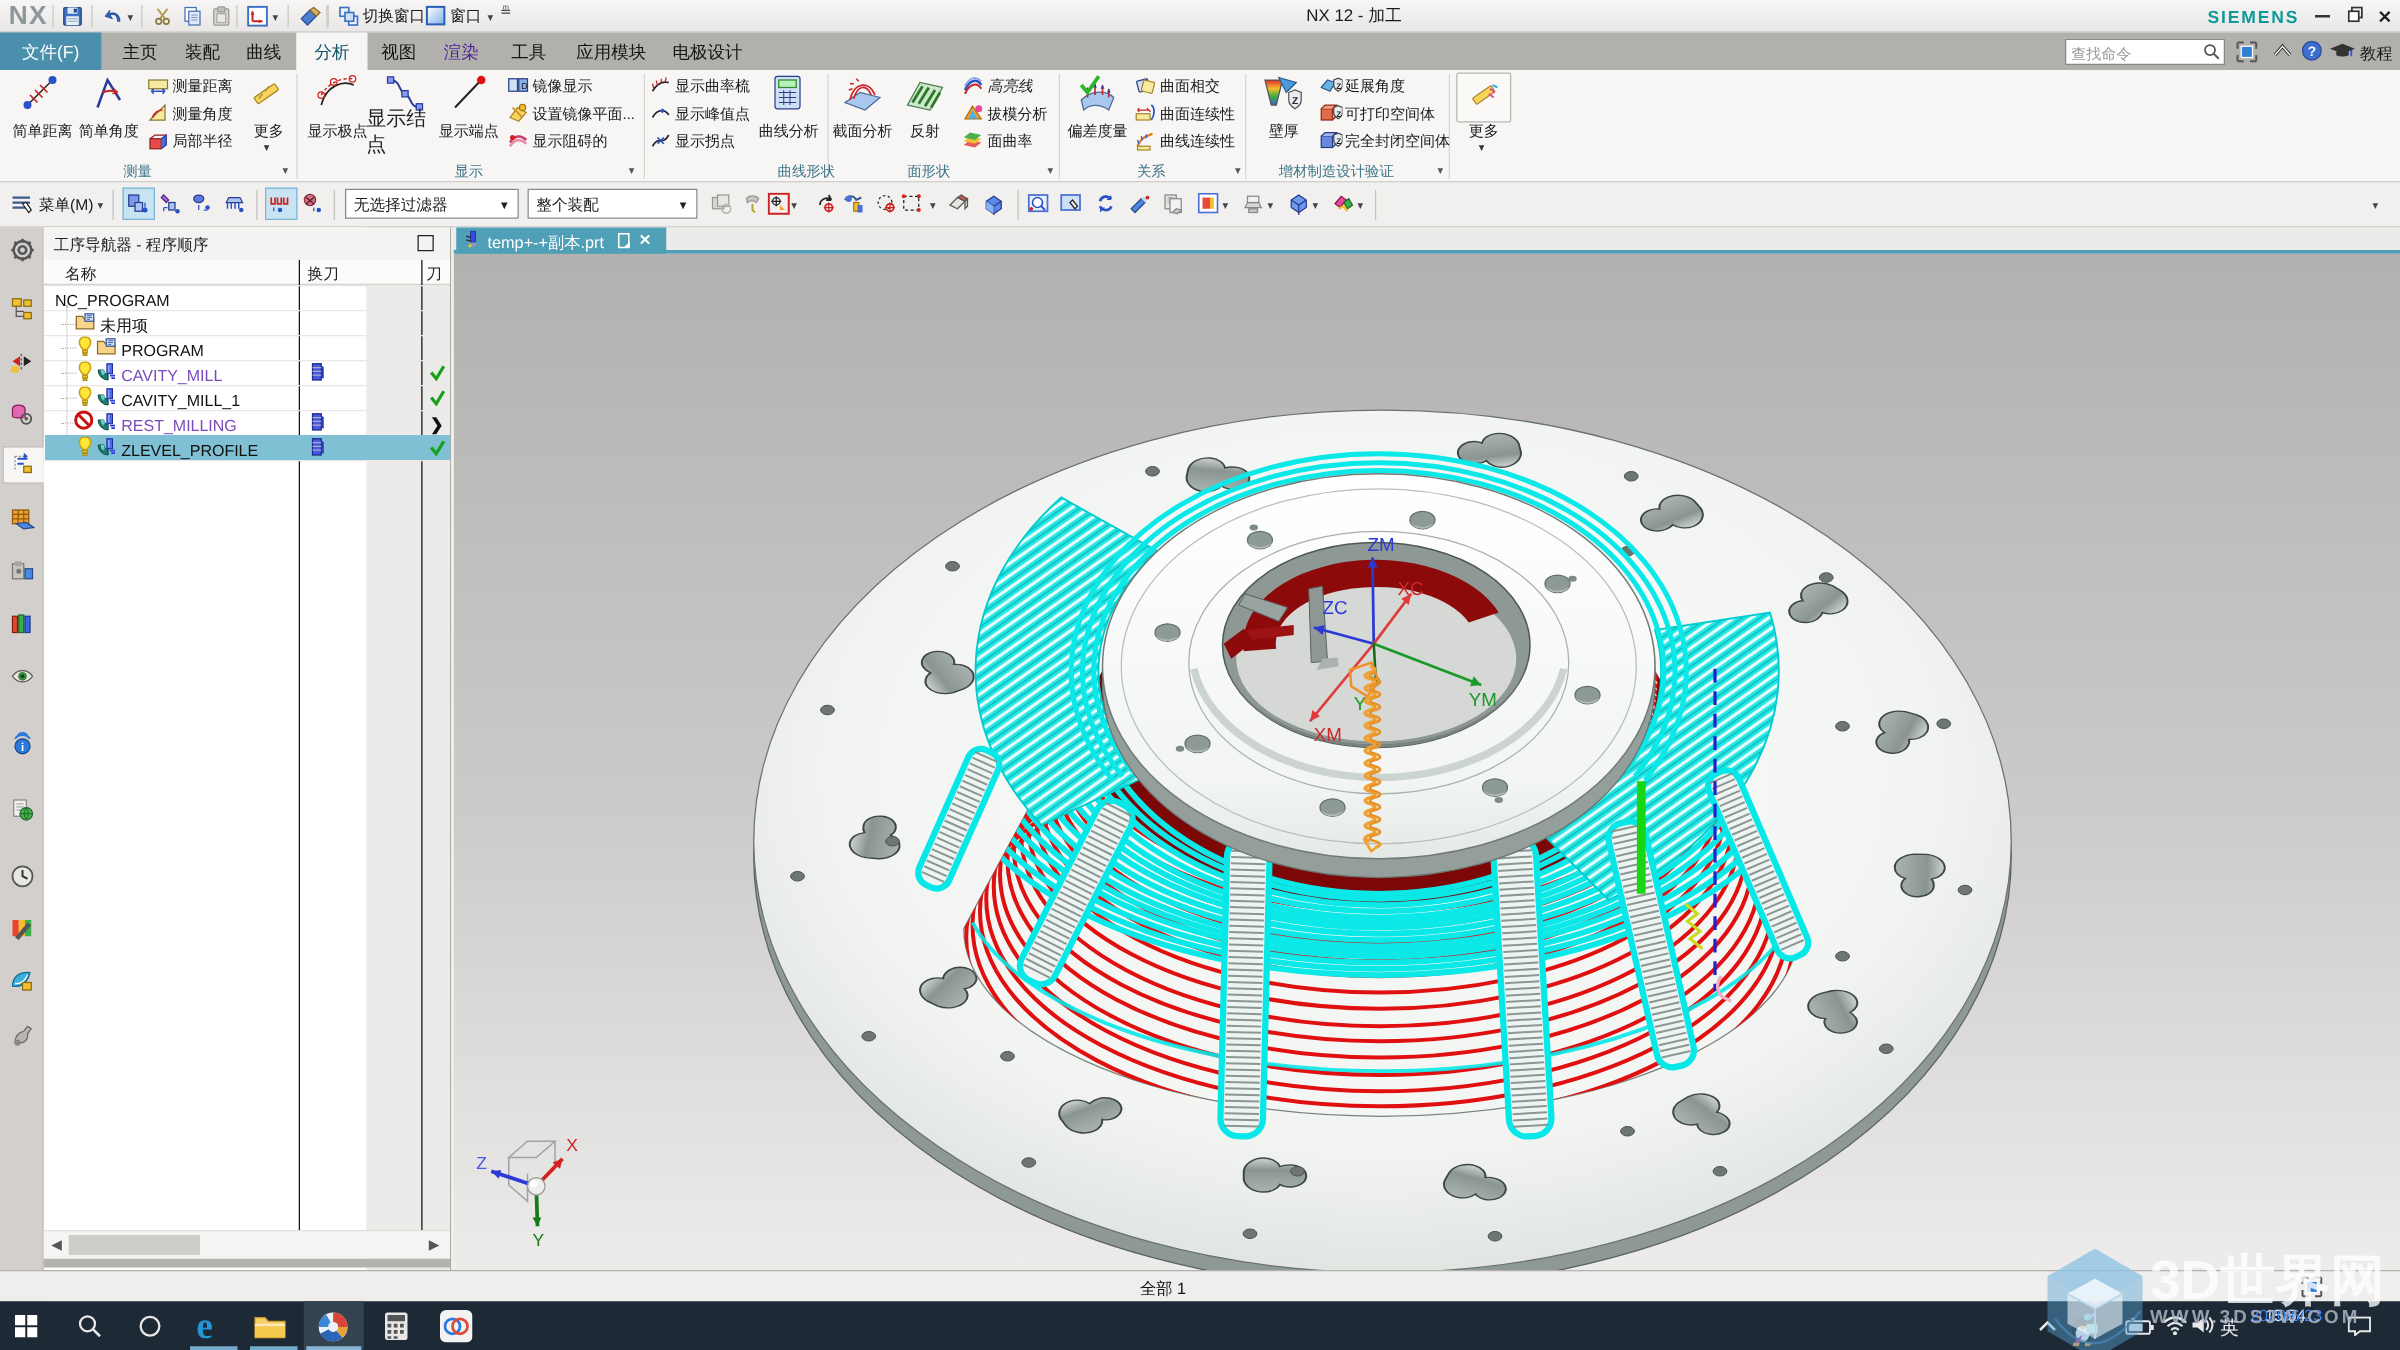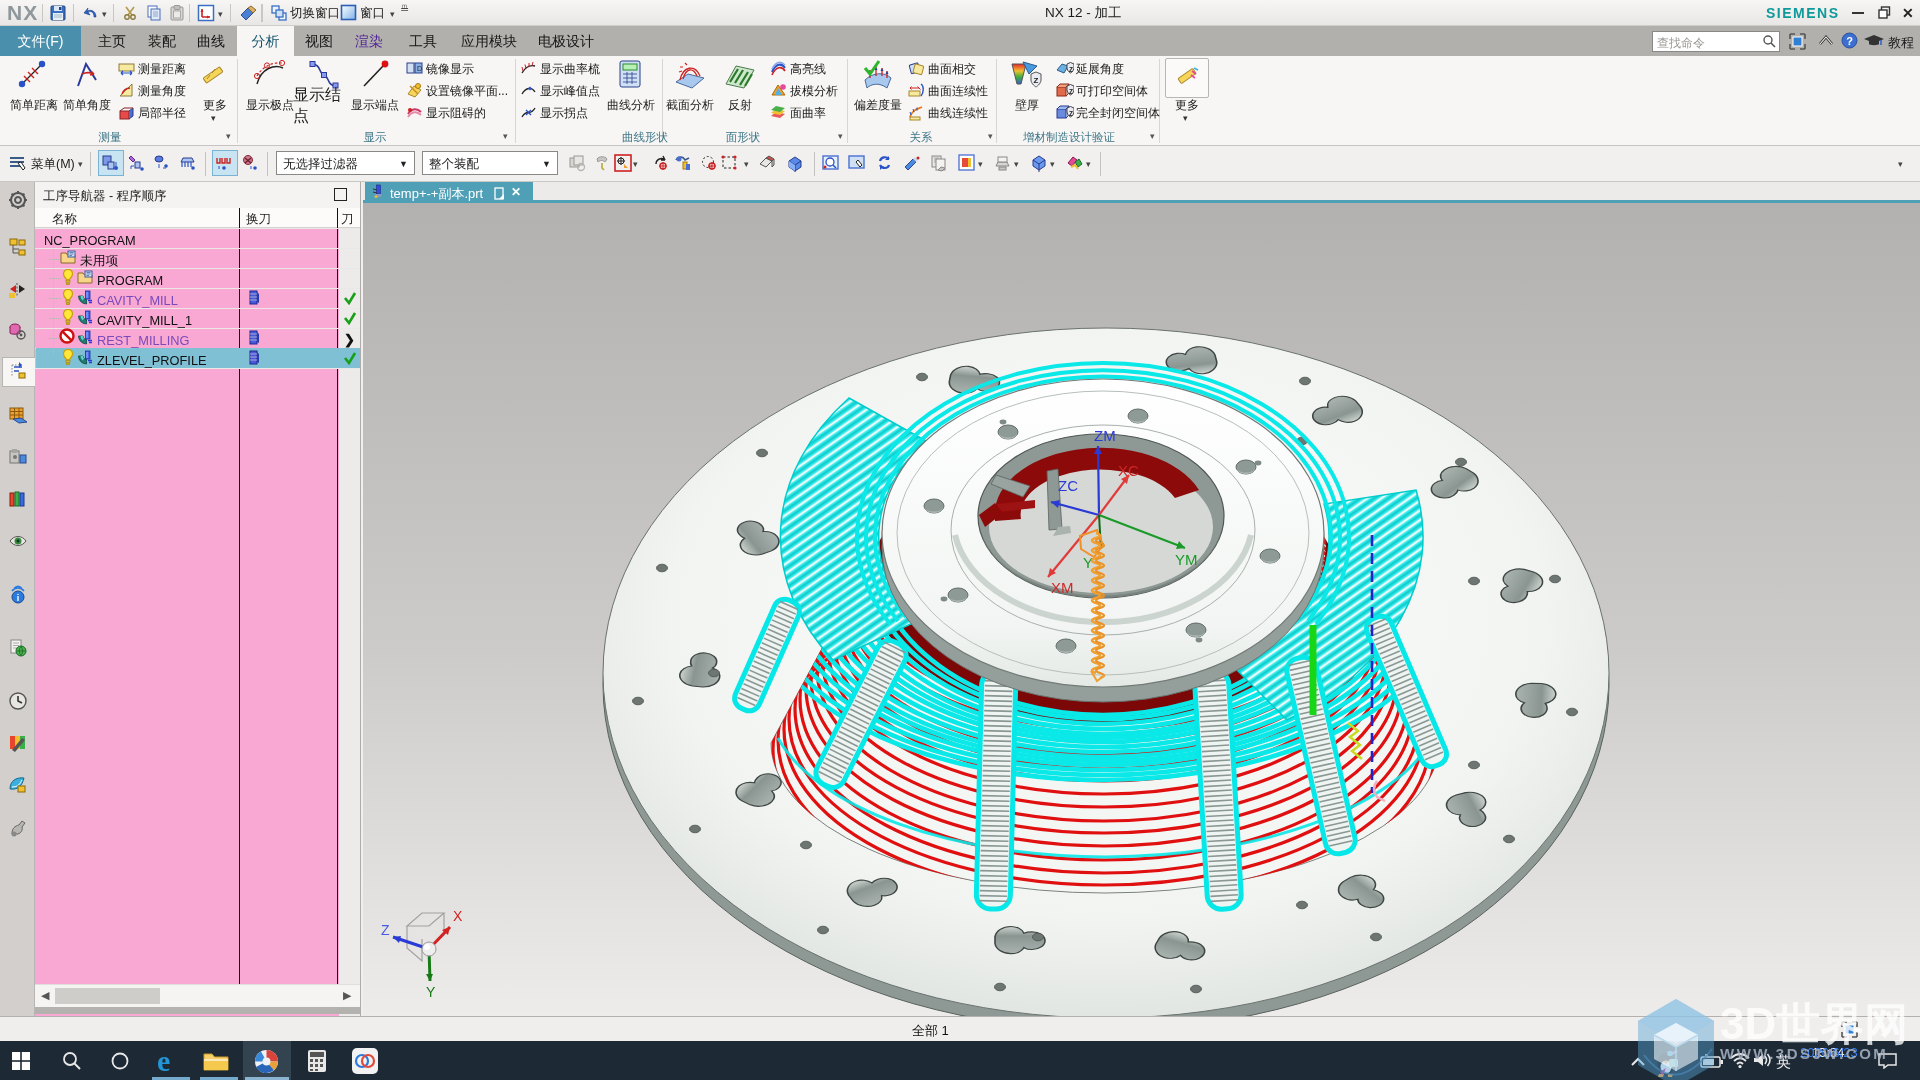--- a/index.html
+++ b/index.html
@@ -233,21 +233,21 @@
 <div class="abs" style="left:723px;top:2px;"><svg width="34" height="34" viewBox="0 0 34 34" style="">
         <path d="M3 26 L13 8 L31 12 L21 30 Z" fill="#cde8cd" stroke="#4a7a4a"></path>
         <path d="M7 24 L15 11 M12 25 L20 12 M17 27 L25 14 M22 28 L29 16" stroke="#2a7a2a" stroke-width="2.2"></path>
       </svg></div>
 <div class="abs" style="left:709px;top:41px;width:62px;text-align:center;font-size:12px;color:#222;">反射</div>
 <div class="abs" style="left:770px;top:4px;"><svg width="17" height="17" viewBox="0 0 17 17" style="">
         <path d="M2 12 C6 3,12 3,15 8" stroke="#2a52c8" stroke-width="2" fill="none"></path>
         <path d="M2 15 C6 6,12 6,15 11" stroke="#cc2222" stroke-width="1.6" fill="none"></path>
         <path d="M2 9 C6 1,11 1,15 5" stroke="#8aa8e8" stroke-width="1.6" fill="none"></path>
       </svg></div>
-    <div class="abs" style="left:790px;top:5px;font-size:12px;color:#1a1a1a;">高亮线</div>
+    <div class="abs" style="left:790px;top:5px;font-size:12px;color:#1a1a1a;font-style:italic;">高亮线</div>
 <div class="abs" style="left:770px;top:26px;"><svg width="17" height="17" viewBox="0 0 17 17" style="">
         <path d="M2 13 L8 3 L15 13 Z" fill="#f0a030" stroke="#a86a0a"></path>
         <path d="M5 13 L8 6 L12 13" fill="#4ab0e8"></path>
         <circle cx="13" cy="5" r="2.8" fill="#e84a9a"></circle>
       </svg></div>
     <div class="abs" style="left:790px;top:27px;font-size:12px;color:#1a1a1a;">拔模分析</div>
 <div class="abs" style="left:770px;top:48px;"><svg width="17" height="17" viewBox="0 0 17 17" style="">
         <path d="M1 12 l5-4 9 2 -5 4 Z" fill="#e85a5a"></path>
         <path d="M1 9 l5-4 9 2 -5 4 Z" fill="#f0c030"></path>
         <path d="M1 6 l5-4 9 2 -5 4 Z" fill="#4ab04a"></path>
@@ -557,21 +557,21 @@
 <div class="abs" style="left:8px;top:593px;"><svg width="20" height="20" viewBox="0 0 20 20" style="">
         <path d="M2 14 c0-8 6-12 14-11 -2 8-6 12-14 11 Z" fill="#3ab0e0" stroke="#1a6a8a"></path>
         <path d="M4 12 c6 0 8-3 10-7" stroke="#fff" stroke-width="1" fill="none"></path>
         <rect x="10" y="11" width="7" height="6" fill="#f0c030" stroke="#8a6a0a"></rect>
       </svg></div>
 <div class="abs" style="left:8px;top:636px;"><svg width="20" height="20" viewBox="0 0 20 20" style="">
         <path d="M4 16 c0-6 3-8 7-9 l3-4 3 2 -3 4 c1 3-1 6-4 7 Z" fill="#b8b6b3" stroke="#666"></path>
         <circle cx="6" cy="16" r="2.5" fill="#888"></circle>
       </svg></div>
 </div>
-<div class="abs" style="left:35px;top:182px;width:304px;height:859px;background:#f9a8d4;">
+<div class="abs" style="left:35px;top:182px;width:258px;height:859px;background:#ffffff;">
 <div class="abs" style="left:0;top:0;width:325px;height:26px;background:#f4f3f2;">
 <div class="abs" style="left:8px;top:6px;font-size:12.5px;color:#222;">工序导航器 - 程序顺序</div>
 <div class="abs" style="left:299px;top:6px;width:13px;height:13px;border:1.6px solid #222;"></div>
 </div>
 <div class="abs" style="left:0;top:26px;width:325px;height:20px;background:#fcfbfa;border-bottom:1px solid #d4d2cf;">
 <div class="abs" style="left:17px;top:3px;font-size:12.5px;color:#222;">名称</div>
 <div class="abs" style="left:211px;top:3px;font-size:12.5px;color:#222;">换刀</div>
 <div class="abs" style="left:306px;top:3px;font-size:12.5px;color:#222;">刀</div>
 </div>
 <div class="abs" style="left:204px;top:26px;width:1px;height:776px;background:#111;"></div>

